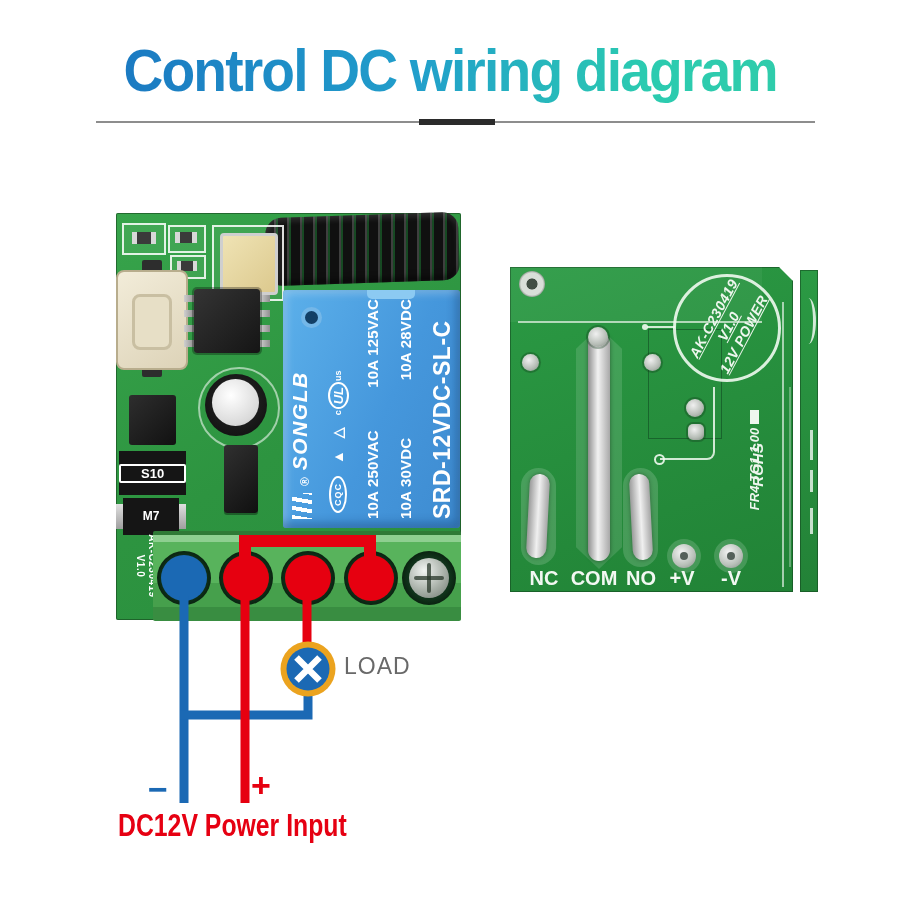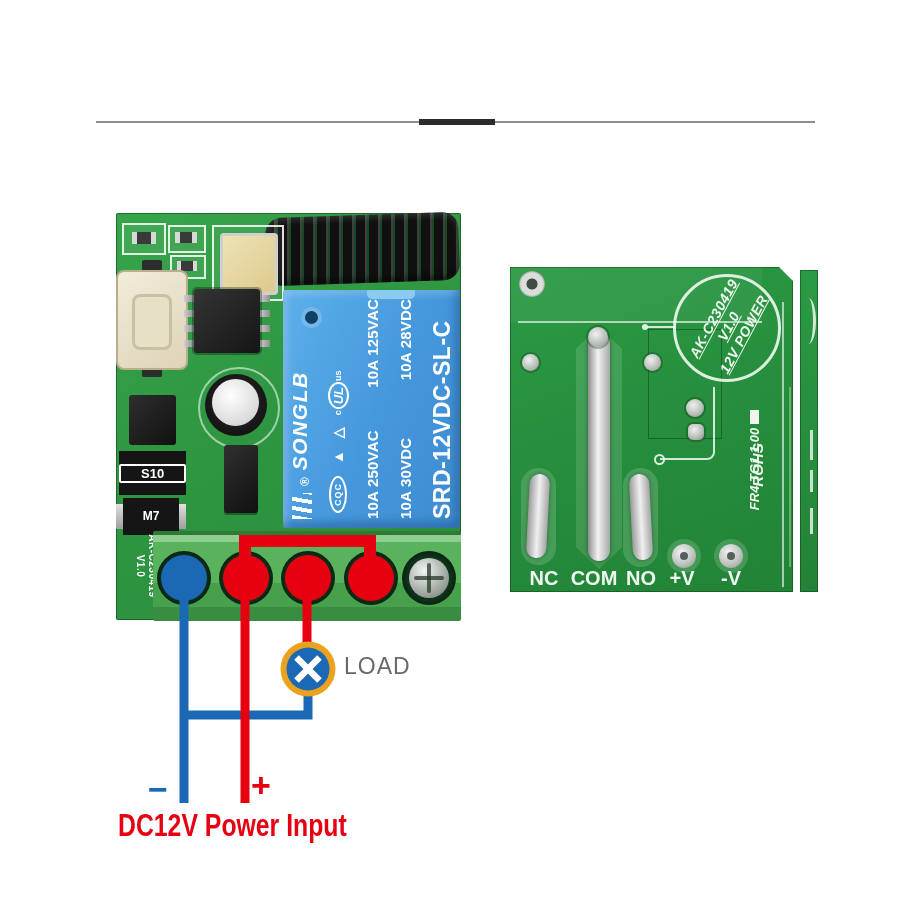--- a/index.html
+++ b/index.html
@@ -129,20 +129,23 @@
   .plus{left:251px;top:766px;font-size:34px;font-weight:700;color:#e60010;}
   .power-label{left:118px;top:808px;font-size:31px;font-weight:700;color:#e60012;
     transform:scaleX(.8);transform-origin:left;white-space:nowrap;letter-spacing:0;}
   .wires{left:0;top:0;width:900px;height:900px;pointer-events:none;}
 </style>
 </head>
 <body>
 
 <div class="stage">
 
+  <div class="abs title-wrap">
+    <h1 class="title" style="margin:0">Control DC wiring diagram</h1>
+  </div>
   <div class="abs divider">
     <div class="abs divider-thick"></div>
   </div>
 
   <div class="abs board-left">
 
     <div class="abs silk" style="left:6px;top:10px;width:40px;height:28px;">
       <div class="abs smd" style="left:8px;top:7px;width:24px;height:12px;"></div>
     </div>
     <div class="abs silk" style="left:52px;top:12px;width:34px;height:24px;">

